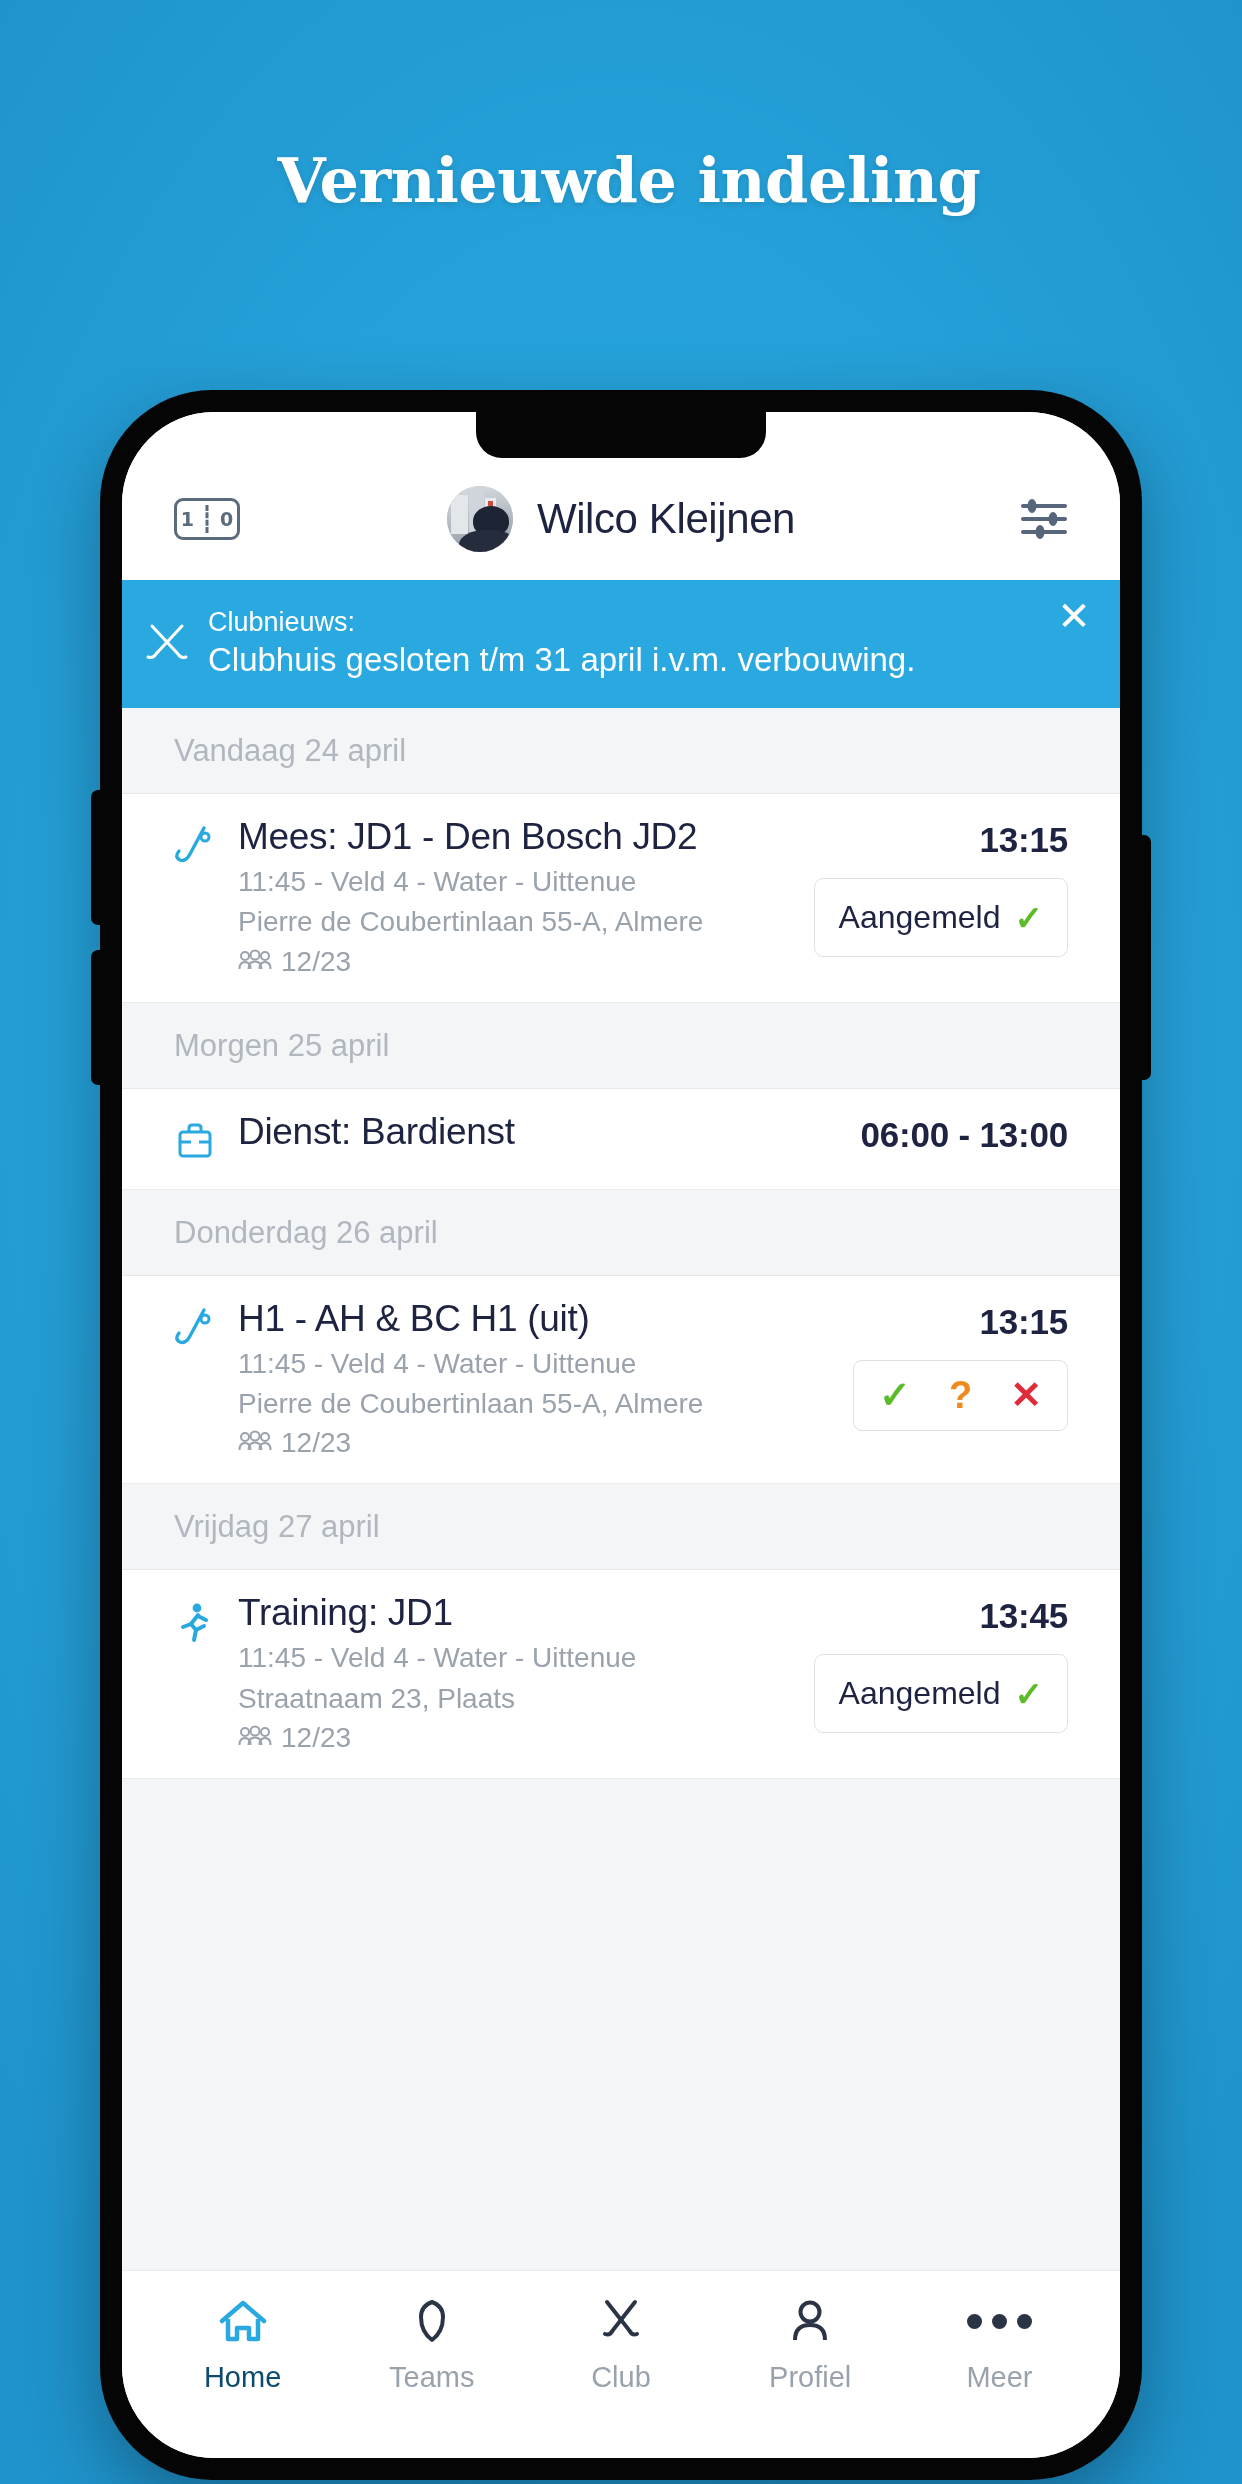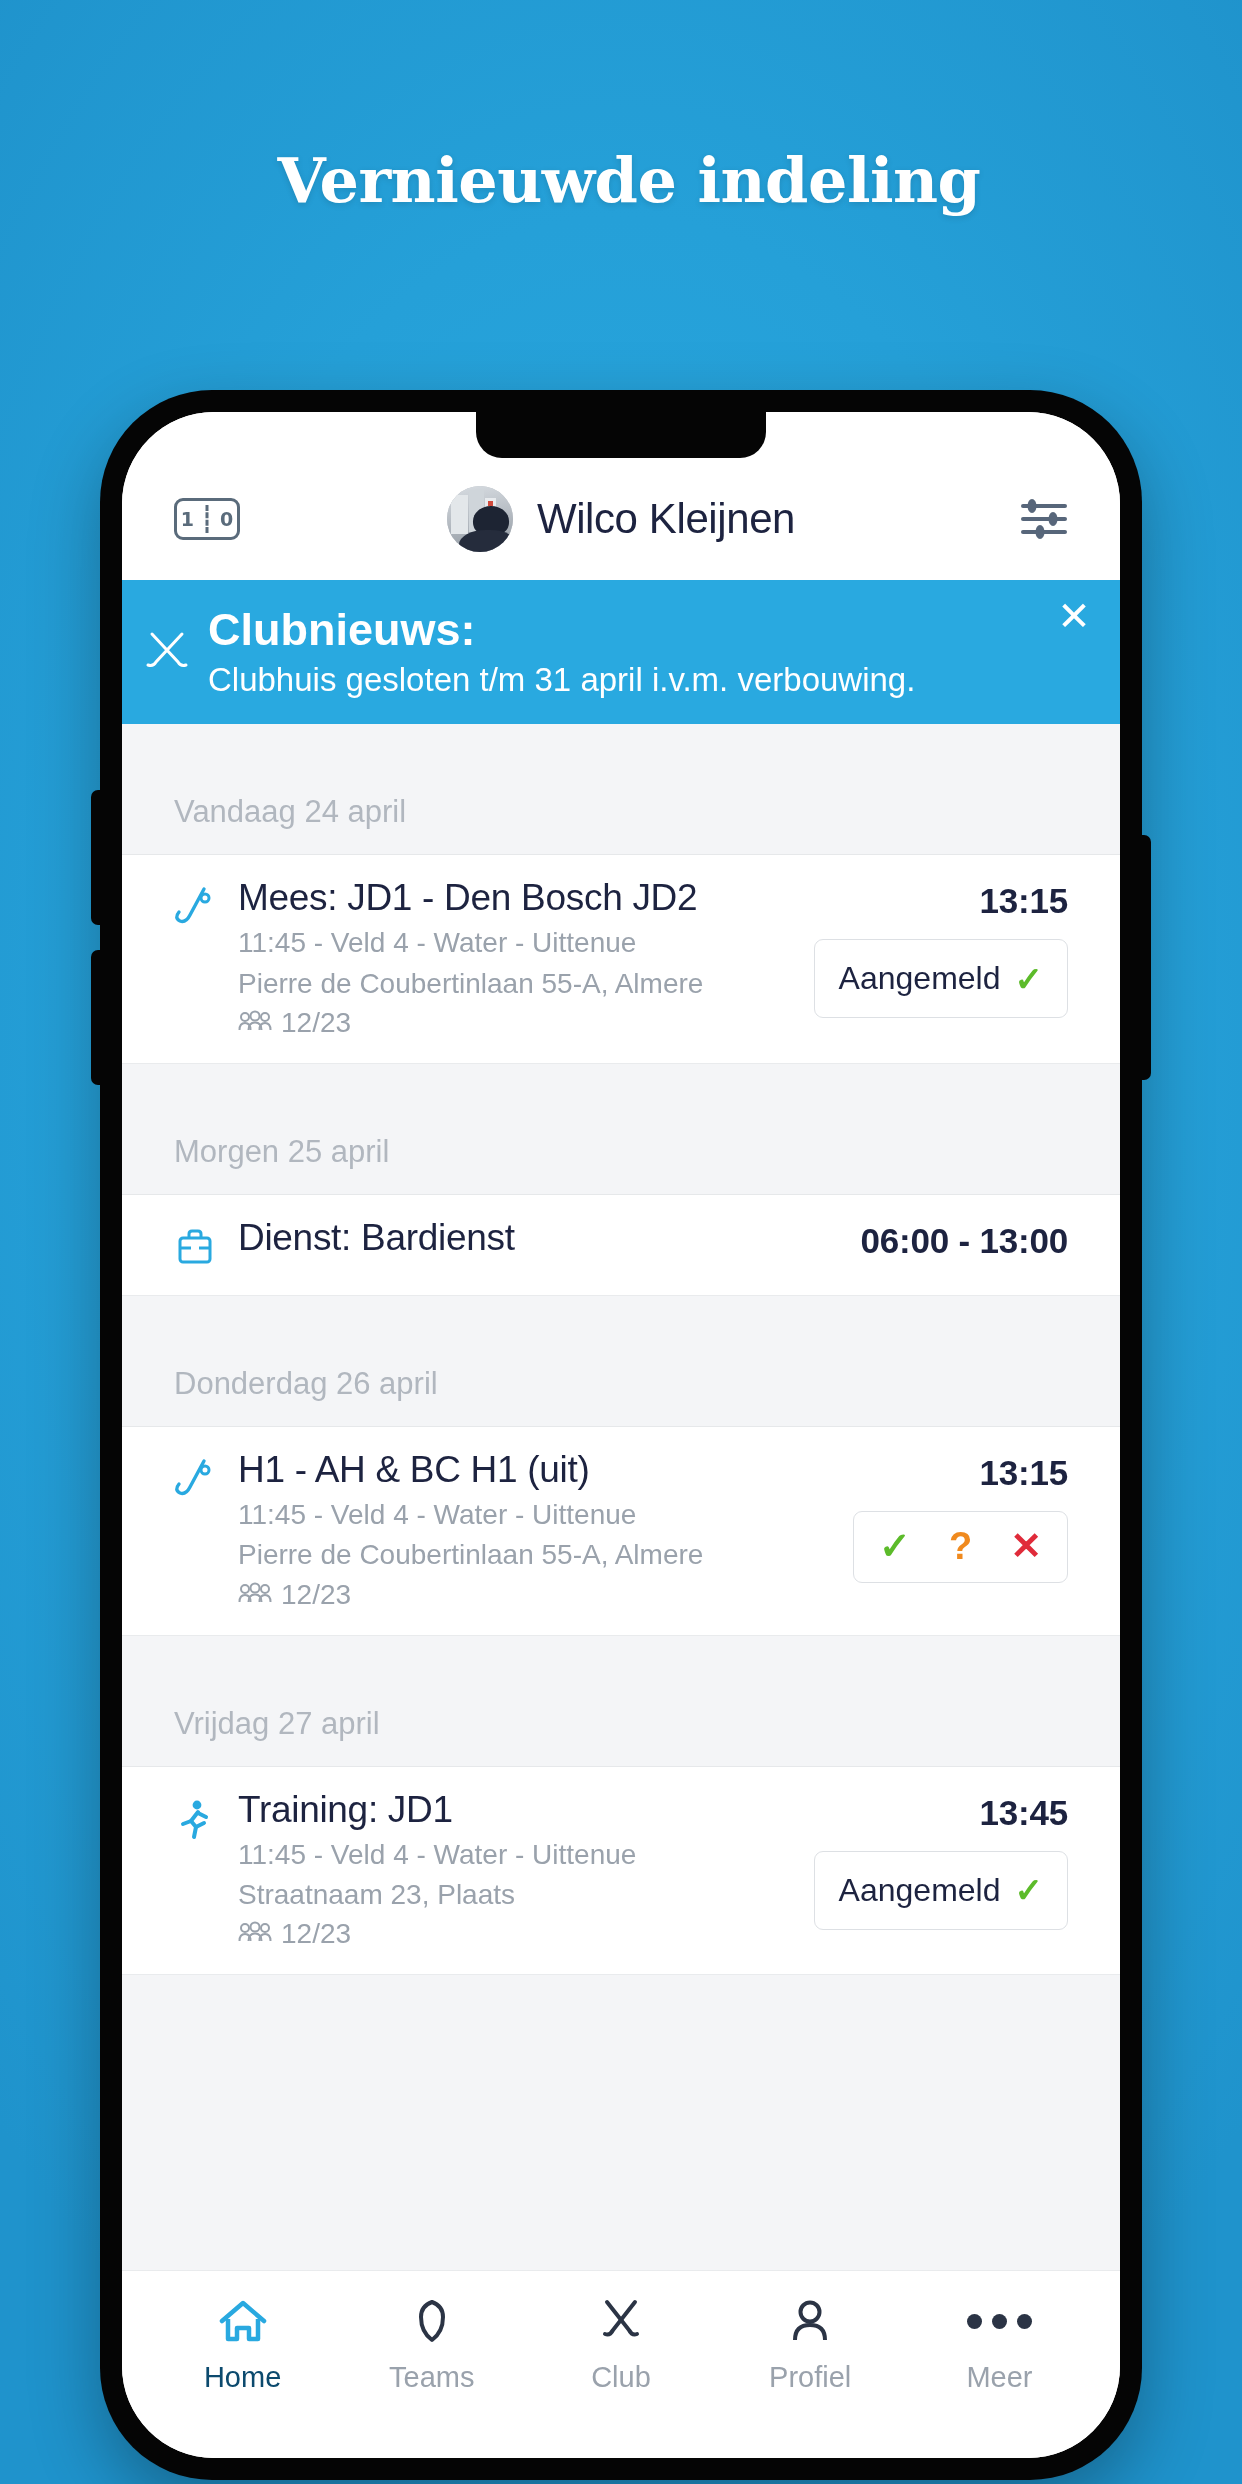--- a/index.html
+++ b/index.html
@@ -155,41 +155,40 @@
     color: #fff;
     padding: 22px 26px 24px 22px;
     display: flex;
     align-items: center;
     gap: 18px;
     position: relative;
     min-height: 128px;
   }
   .banner-icon { flex: 0 0 auto; width: 46px; height: 46px; }
   .banner-text { flex: 1 1 auto; line-height: 1.26; }
-  .banner-title { font-size: 45px; font-weight: 700; }
+  .banner-title { font-size: 27px; font-weight: 400; }
   .banner-msg { font-size: 33px; font-weight: 400; }
   .banner-close {
     flex: 0 0 auto;
     align-self: flex-start;
     width: 40px; height: 40px;
     font-size: 40px; line-height: 36px;
     font-weight: 300;
     color: #fff;
     text-align: center;
     cursor: pointer;
     margin-top: -4px;
   }
 
   .day-header {
     background: #f4f5f7;
     color: #b1b7bf;
     font-size: 31px;
     padding: 25px 52px 24px 52px;
     border-bottom: 1px solid #e6e8ea;
-    margin-top: 45px;
   }
 
   .event {
     background: #fff;
     padding: 22px 52px 24px 52px;
     border-bottom: 1px solid #e9ebed;
     display: flex;
     align-items: flex-start;
     gap: 22px;
   }

